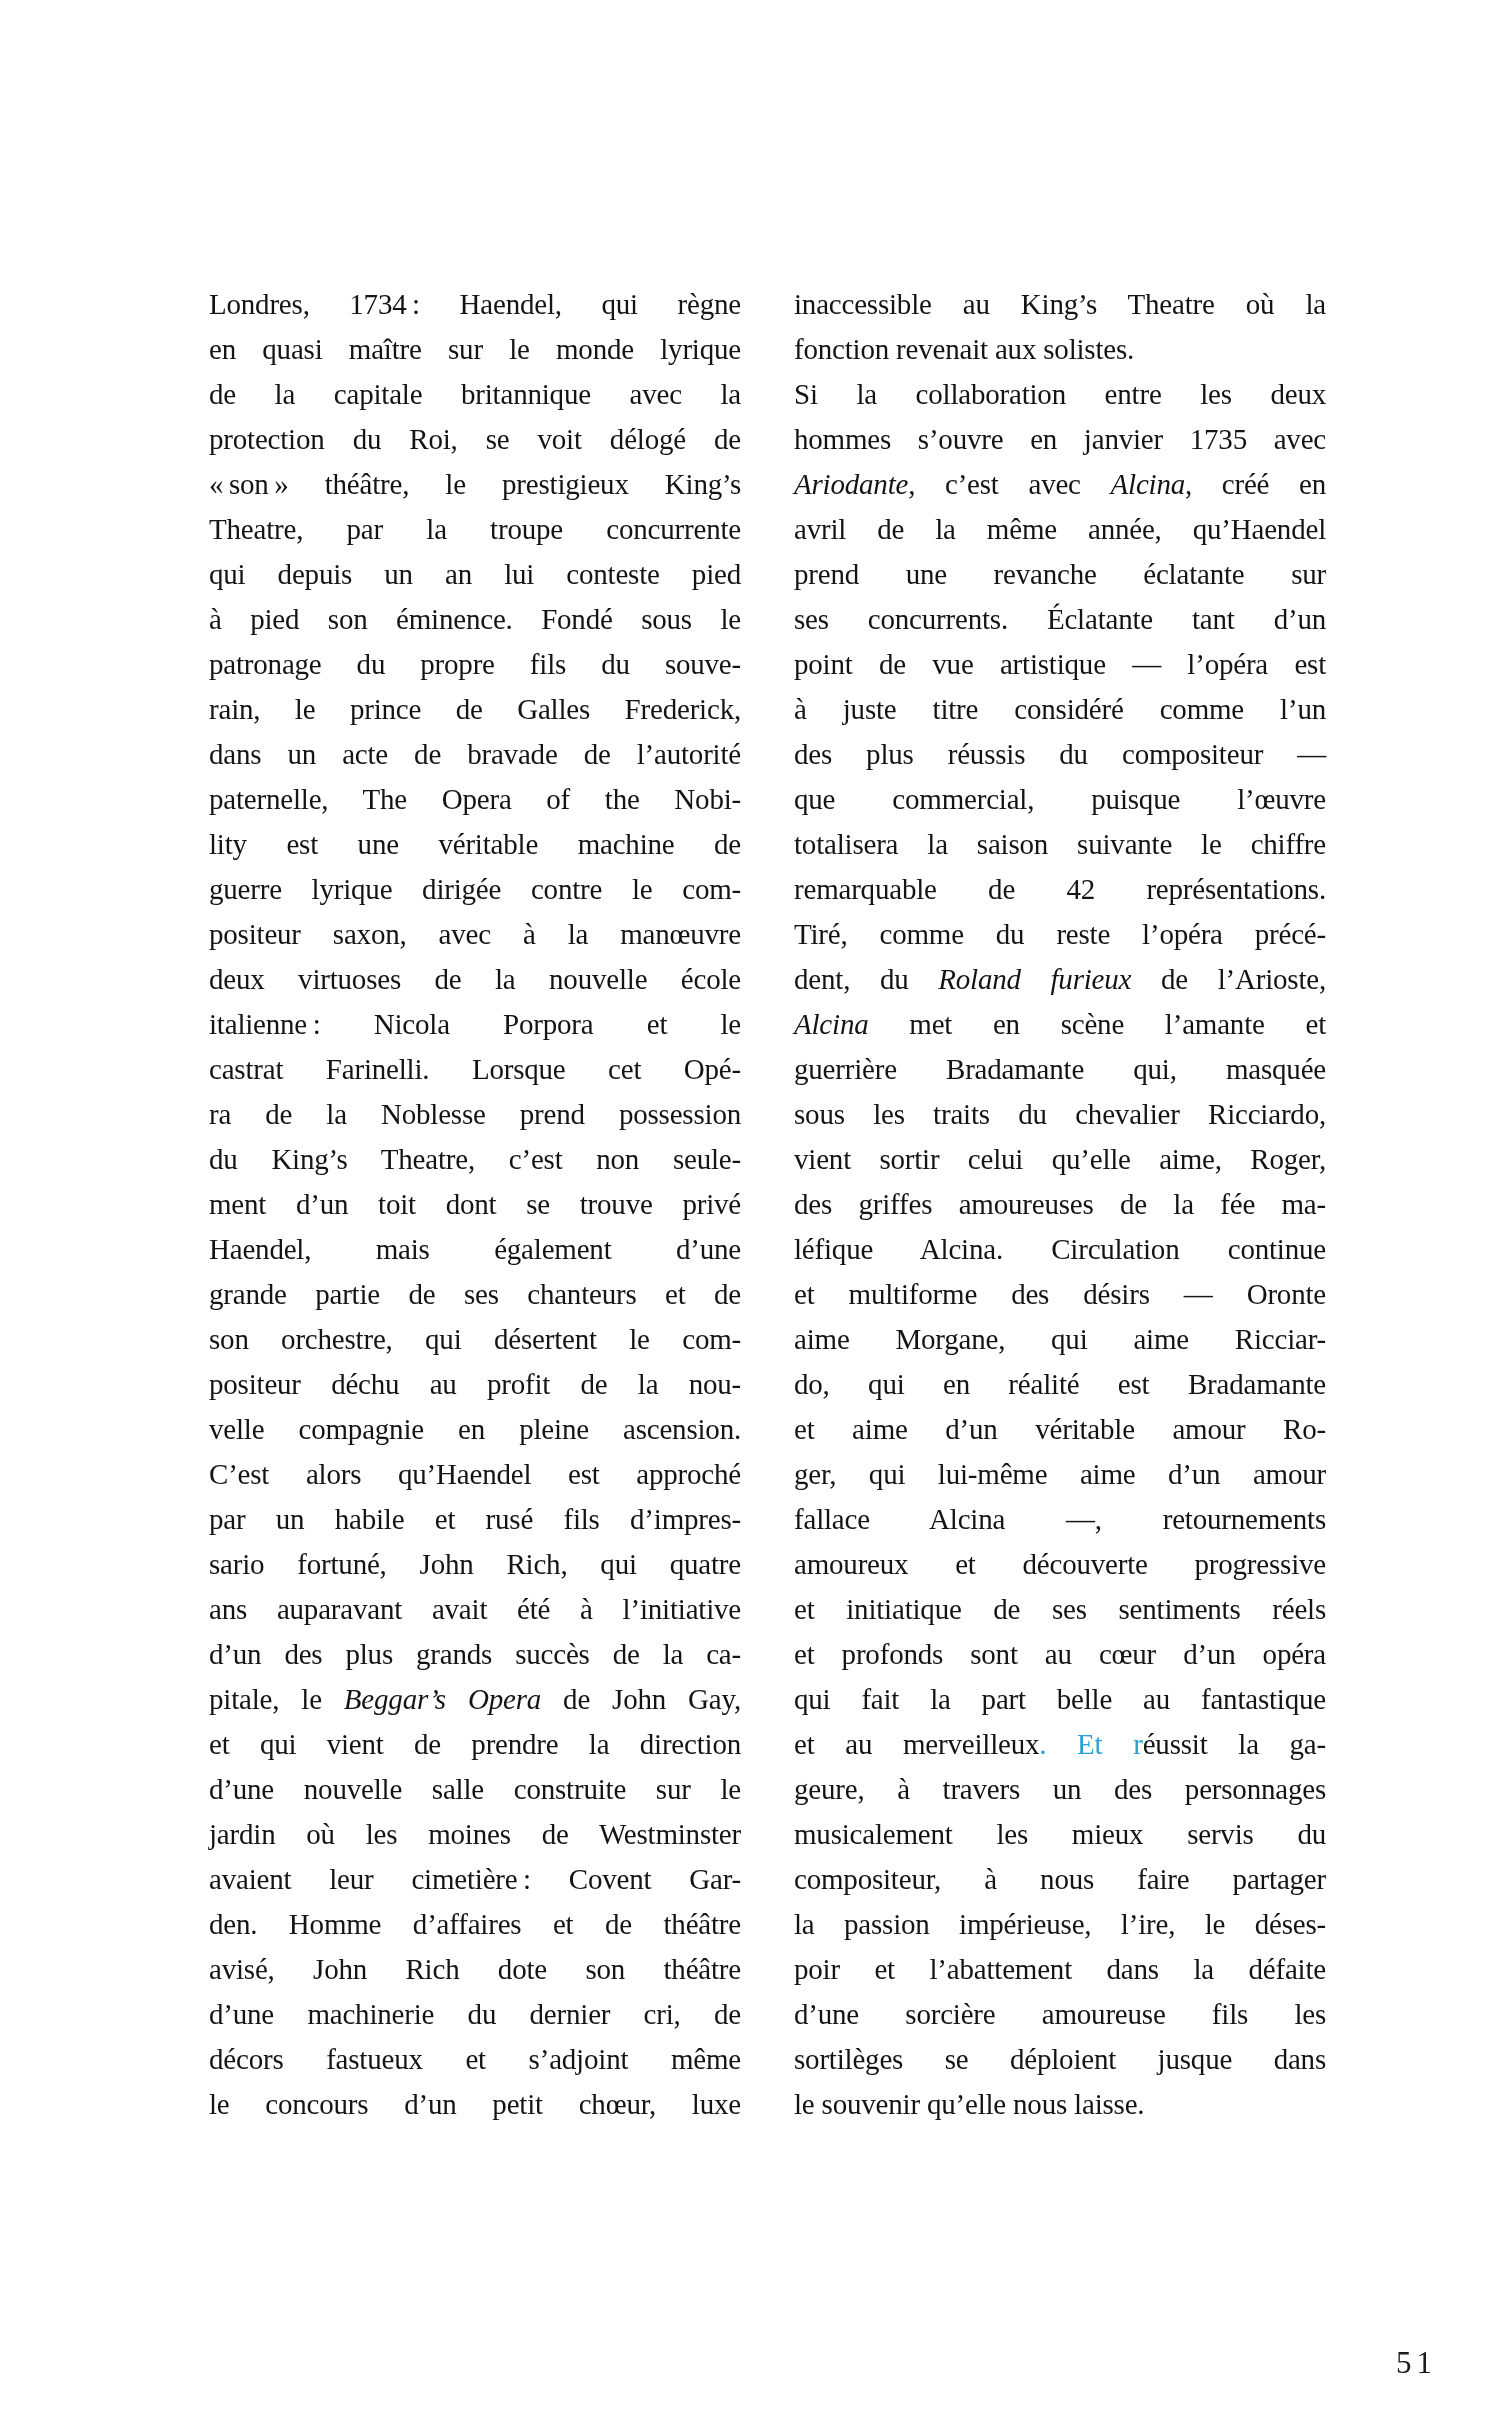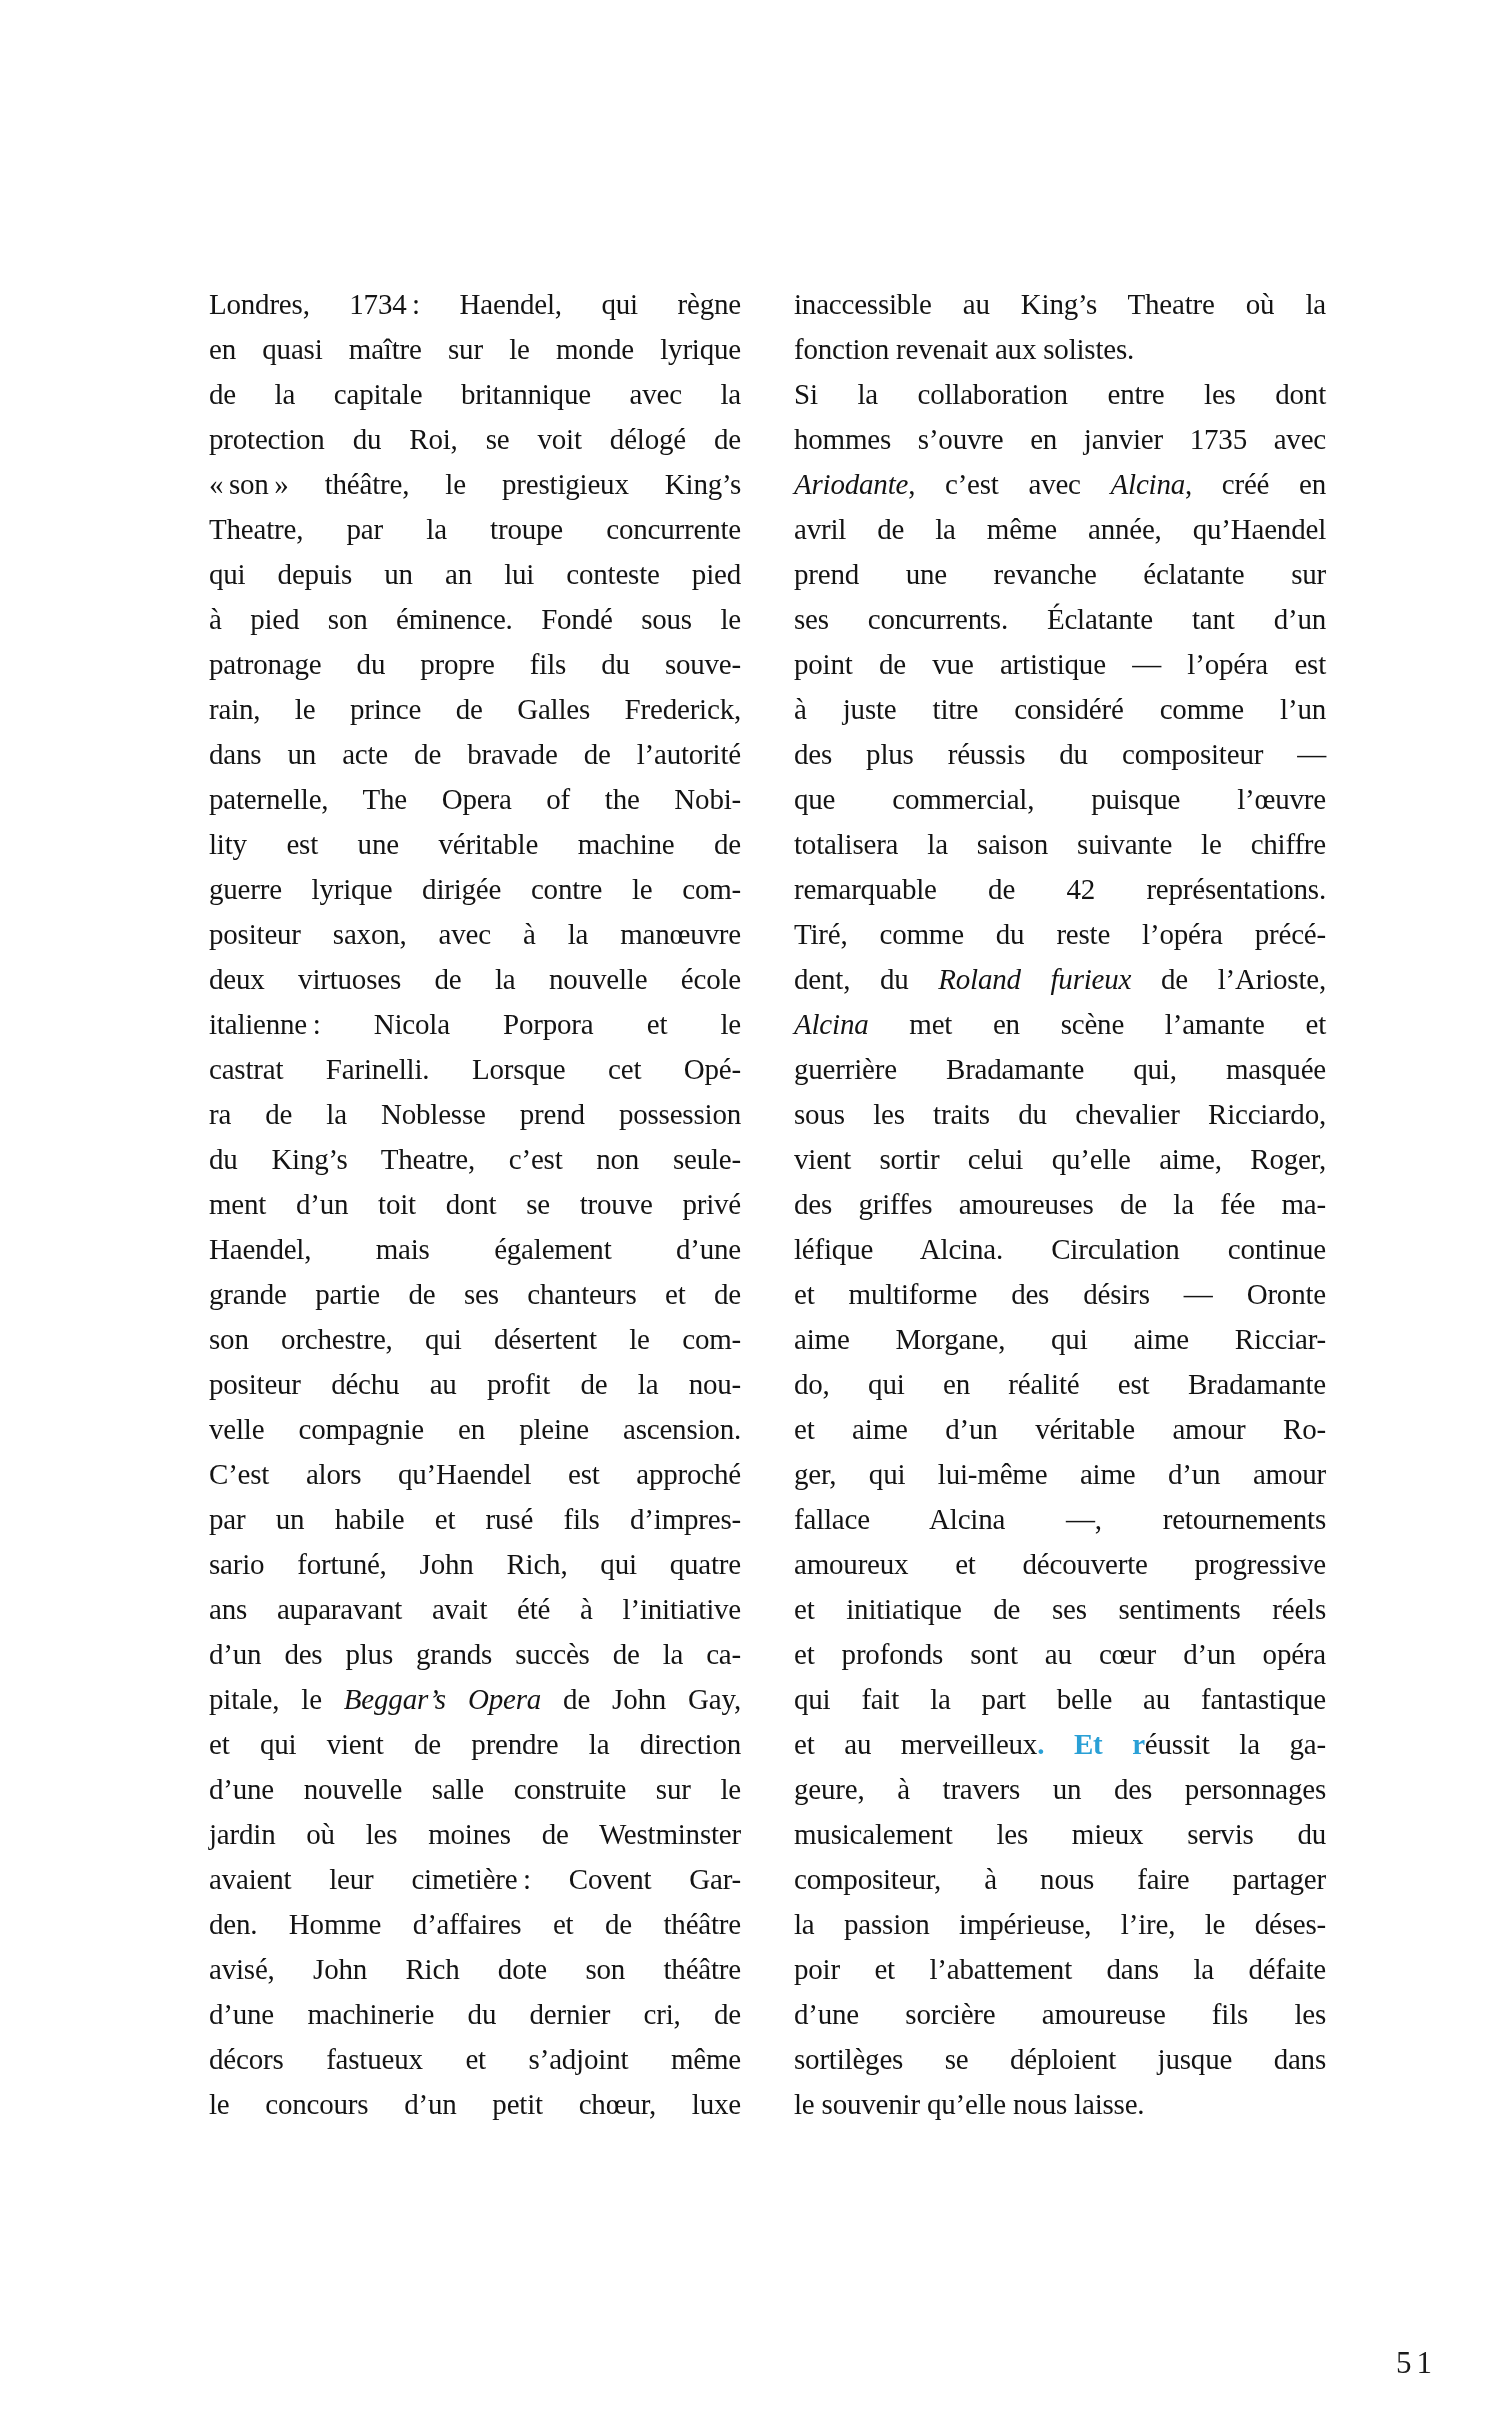--- a/index.html
+++ b/index.html
@@ -97,21 +97,21 @@
       <div class="line just"><span class="">avaient leur cimetière : Covent Gar-</span></div>
       <div class="line just"><span class="">den. Homme d’affaires et de théâtre</span></div>
       <div class="line just"><span class="">avisé, John Rich dote son théâtre</span></div>
       <div class="line just"><span class="">d’une machinerie du dernier cri, de</span></div>
       <div class="line just"><span class="">décors fastueux et s’adjoint même</span></div>
       <div class="line just"><span class="">le concours d’un petit chœur, luxe</span></div>
     </div>
   <div id="col-right" class="column">
       <div class="line just"><span class="">inaccessible au King’s Theatre où la</span></div>
       <div class="line"><span class="">fonction revenait aux solistes.</span></div>
-      <div class="line just"><span class="">Si la collaboration entre les dont</span></div>
+      <div class="line just"><span class="">Si la collaboration entre les deux</span></div>
       <div class="line just"><span class="">hommes s’ouvre en janvier 1735 avec</span></div>
       <div class="line just"><span class="it">Ariodante</span><span class="">, c’est avec </span><span class="it">Alcina</span><span class="">, créé en</span></div>
       <div class="line just"><span class="">avril de la même année, qu’Haendel</span></div>
       <div class="line just"><span class="">prend une revanche éclatante sur</span></div>
       <div class="line just"><span class="">ses concurrents. Éclatante tant d’un</span></div>
       <div class="line just"><span class="">point de vue artistique — l’opéra est</span></div>
       <div class="line just"><span class="">à juste titre considéré comme l’un</span></div>
       <div class="line just"><span class="">des plus réussis du compositeur —</span></div>
       <div class="line just"><span class="">que commercial, puisque l’œuvre</span></div>
       <div class="line just"><span class="">totalisera la saison suivante le chiffre</span></div>
@@ -127,21 +127,21 @@
       <div class="line just"><span class="">et multiforme des désirs — Oronte</span></div>
       <div class="line just"><span class="">aime Morgane, qui aime Ricciar-</span></div>
       <div class="line just"><span class="">do, qui en réalité est Bradamante</span></div>
       <div class="line just"><span class="">et aime d’un véritable amour Ro-</span></div>
       <div class="line just"><span class="">ger, qui lui-même aime d’un amour</span></div>
       <div class="line just"><span class="">fallace Alcina —, retournements</span></div>
       <div class="line just"><span class="">amoureux et découverte progressive</span></div>
       <div class="line just"><span class="">et initiatique de ses sentiments réels</span></div>
       <div class="line just"><span class="">et profonds sont au cœur d’un opéra</span></div>
       <div class="line just"><span class="">qui fait la part belle au fantastique</span></div>
-      <div class="line just"><span class="">et au merveilleux</span><span class="accent" style="color: rgb(42, 160, 214); font-weight: bold;">. Et r</span><span class="">éussit la ga-</span></div>
+      <div class="line just"><span class="">et au merveilleux</span><span class="accent" style="color: rgb(42, 160, 214);">. Et r</span><span class="">éussit la ga-</span></div>
       <div class="line just"><span class="">geure, à travers un des personnages</span></div>
       <div class="line just"><span class="">musicalement les mieux servis du</span></div>
       <div class="line just"><span class="">compositeur, à nous faire partager</span></div>
       <div class="line just"><span class="">la passion impérieuse, l’ire, le déses-</span></div>
       <div class="line just"><span class="">poir et l’abattement dans la défaite</span></div>
       <div class="line just"><span class="">d’une sorcière amoureuse fils les</span></div>
       <div class="line just"><span class="">sortilèges se déploient jusque dans</span></div>
       <div class="line"><span class="">le souvenir qu’elle nous laisse.</span></div>
     </div>
   <div class="page-number">51</div>

